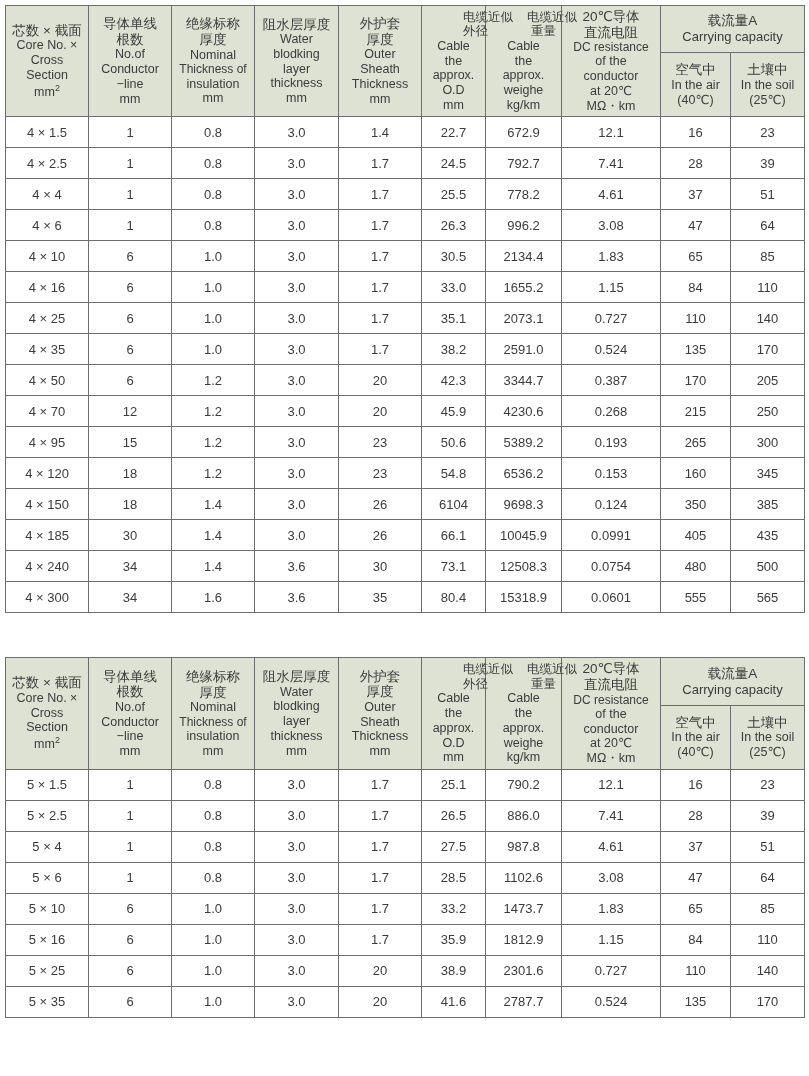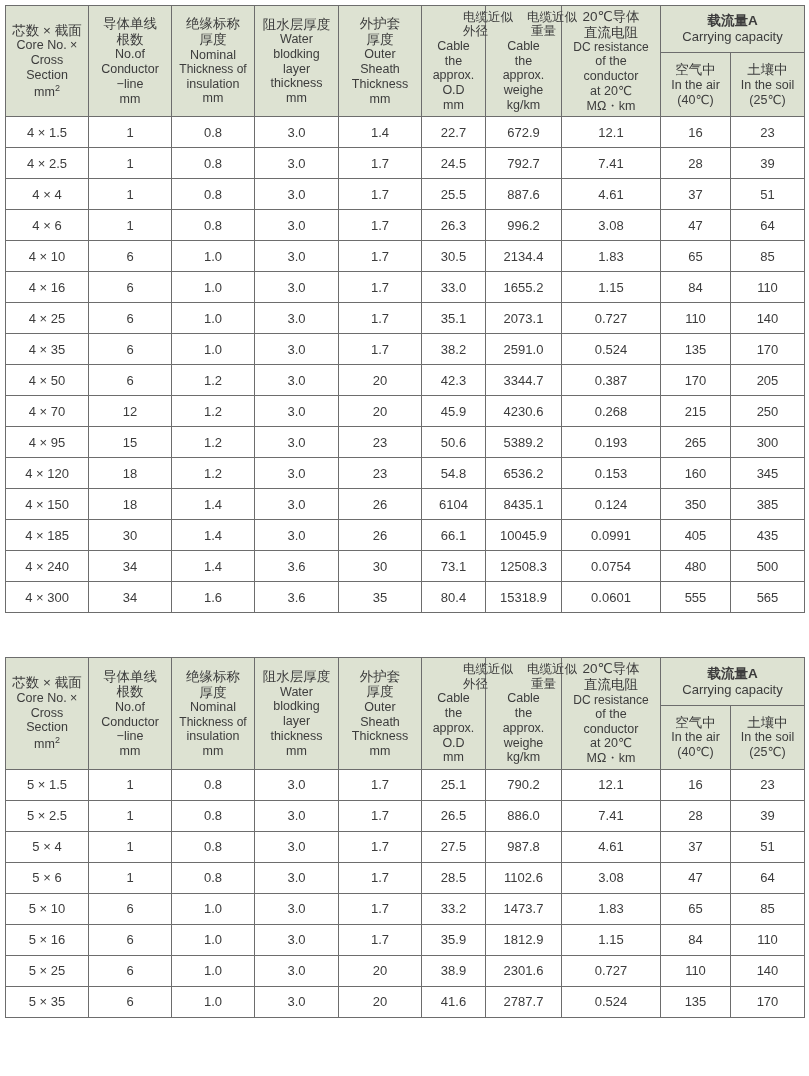--- a/index.html
+++ b/index.html
@@ -55,21 +55,21 @@
   .en.tight { font-size: 12px; }
   .sup { font-size: 9px; vertical-align: super; }
   table.spec tbody td {
     height: 31px;
     font-size: 13px;
     padding: 0 2px;
     background: #ffffff;
   }
   .gap { height: 44px; }
   .cap-group { padding: 4px 2px 3px 2px; }
-  .cap-title-hz { font-size: 13.5px; display: block; font-weight: bold; }
+  .cap-title-hz { font-size: 13.5px; display: block; }
   .cap-title-en { font-size: 13px; display: block; line-height: 1.2; }
   .sub-th { padding: 4px 1px; }
 </style>
 </head>
 <body>
 
 <div class="page">
 
   <table class="spec">
     <colgroup>
@@ -195,21 +195,21 @@
           <td>28</td>
           <td>39</td>
         </tr>
         <tr>
           <td>4 × 4</td>
           <td>1</td>
           <td>0.8</td>
           <td>3.0</td>
           <td>1.7</td>
           <td>25.5</td>
-          <td>887.6</td>
+          <td>778.2</td>
           <td>4.61</td>
           <td>37</td>
           <td>51</td>
         </tr>
         <tr>
           <td>4 × 6</td>
           <td>1</td>
           <td>0.8</td>
           <td>3.0</td>
           <td>1.7</td>
@@ -315,21 +315,21 @@
           <td>160</td>
           <td>345</td>
         </tr>
         <tr>
           <td>4 × 150</td>
           <td>18</td>
           <td>1.4</td>
           <td>3.0</td>
           <td>26</td>
           <td>6104</td>
-          <td>8435.1</td>
+          <td>9698.3</td>
           <td>0.124</td>
           <td>350</td>
           <td>385</td>
         </tr>
         <tr>
           <td>4 × 185</td>
           <td>30</td>
           <td>1.4</td>
           <td>3.0</td>
           <td>26</td>

